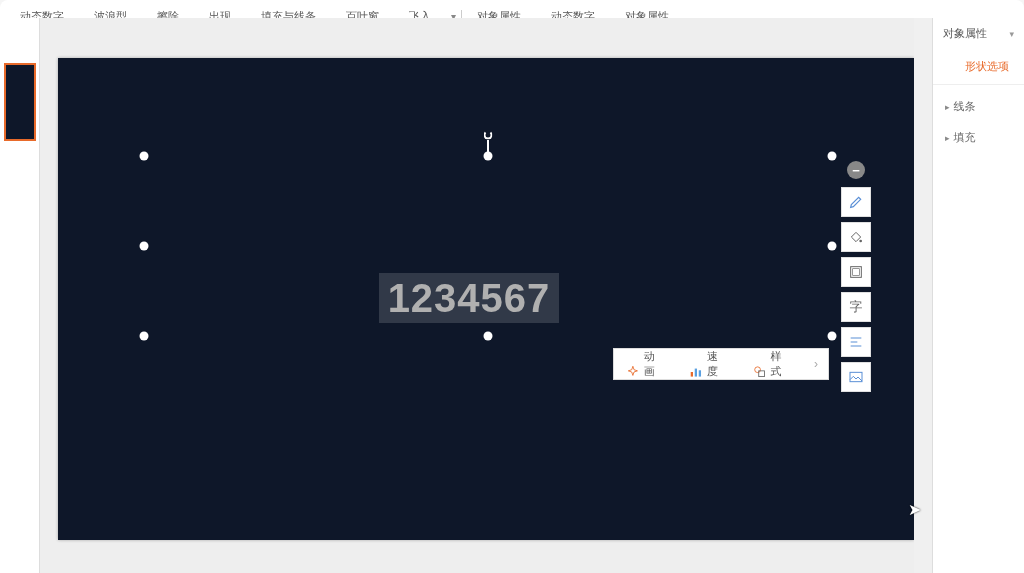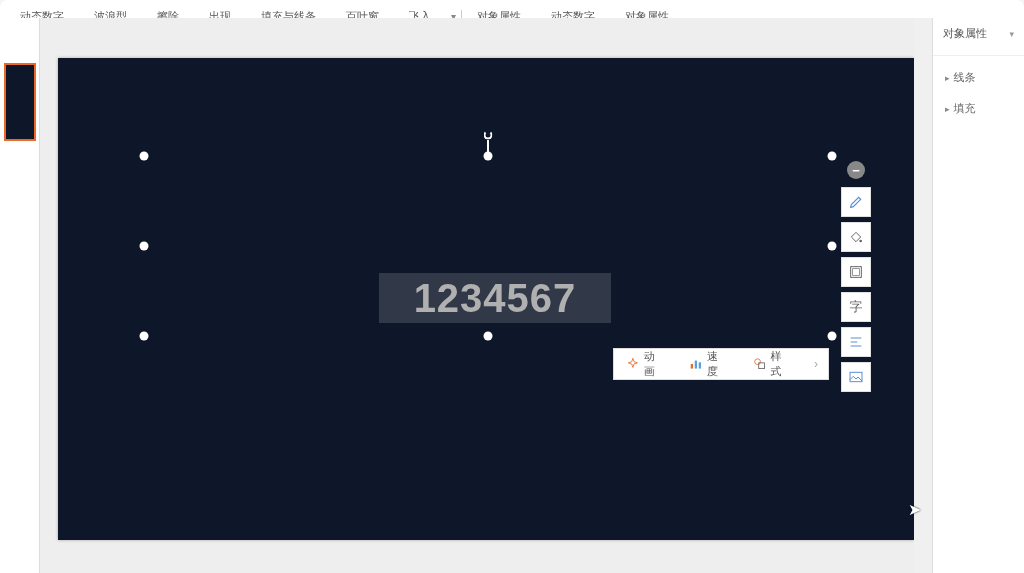--- a/index.html
+++ b/index.html
@@ -90,21 +90,21 @@
       left: 18px;
       width: 856px;
       height: 482px;
       background: #0e1729;
       box-shadow: 0 0 3px rgba(0,0,0,0.3);
     }
     .text-box {
       position: absolute;
       top: 215px;
       left: 321px;
-      width: 232px;
+      width: 180px;
       height: 50px;
       background: rgba(255,255,255,0.15);
       display: flex;
       align-items: center;
       justify-content: center;
       font-size: 40px;
       font-weight: bold;
       color: #b0b0b0;
       letter-spacing: 1px;
     }
@@ -145,21 +145,21 @@
       height: 32px;
       background: #fff;
       border: 1px solid #ddd;
       display: flex;
       align-items: center;
       font-size: 11px;
       color: #555;
     }
     .ctx-item {
       display: flex;
-      align-items: center;
+      align-items: flex-end;
       padding: 0 12px;
       height: 100%;
       cursor: pointer;
       gap: 4px;
     }
     .ctx-chevron {
       margin-left: auto;
       padding: 0 10px;
       color: #aaa;
       font-size: 12px;
@@ -367,18 +367,19 @@
   </div>
 
   <div class="scrollbar-v"></div>
 </div>
 
 <div class="right-panel">
   <div class="panel-header">
     <span>对象属性</span>
     <span style="font-size:9px;color:#999">▾</span>
   </div>
+  <div class="panel-tab">形状选项</div>
   <div class="panel-sep"></div>
   <div class="panel-section">线条</div>
   <div class="panel-section">填充</div>
 </div>
 
 <div class="cursor-arrow">➤</div>
 
 </body></html>

